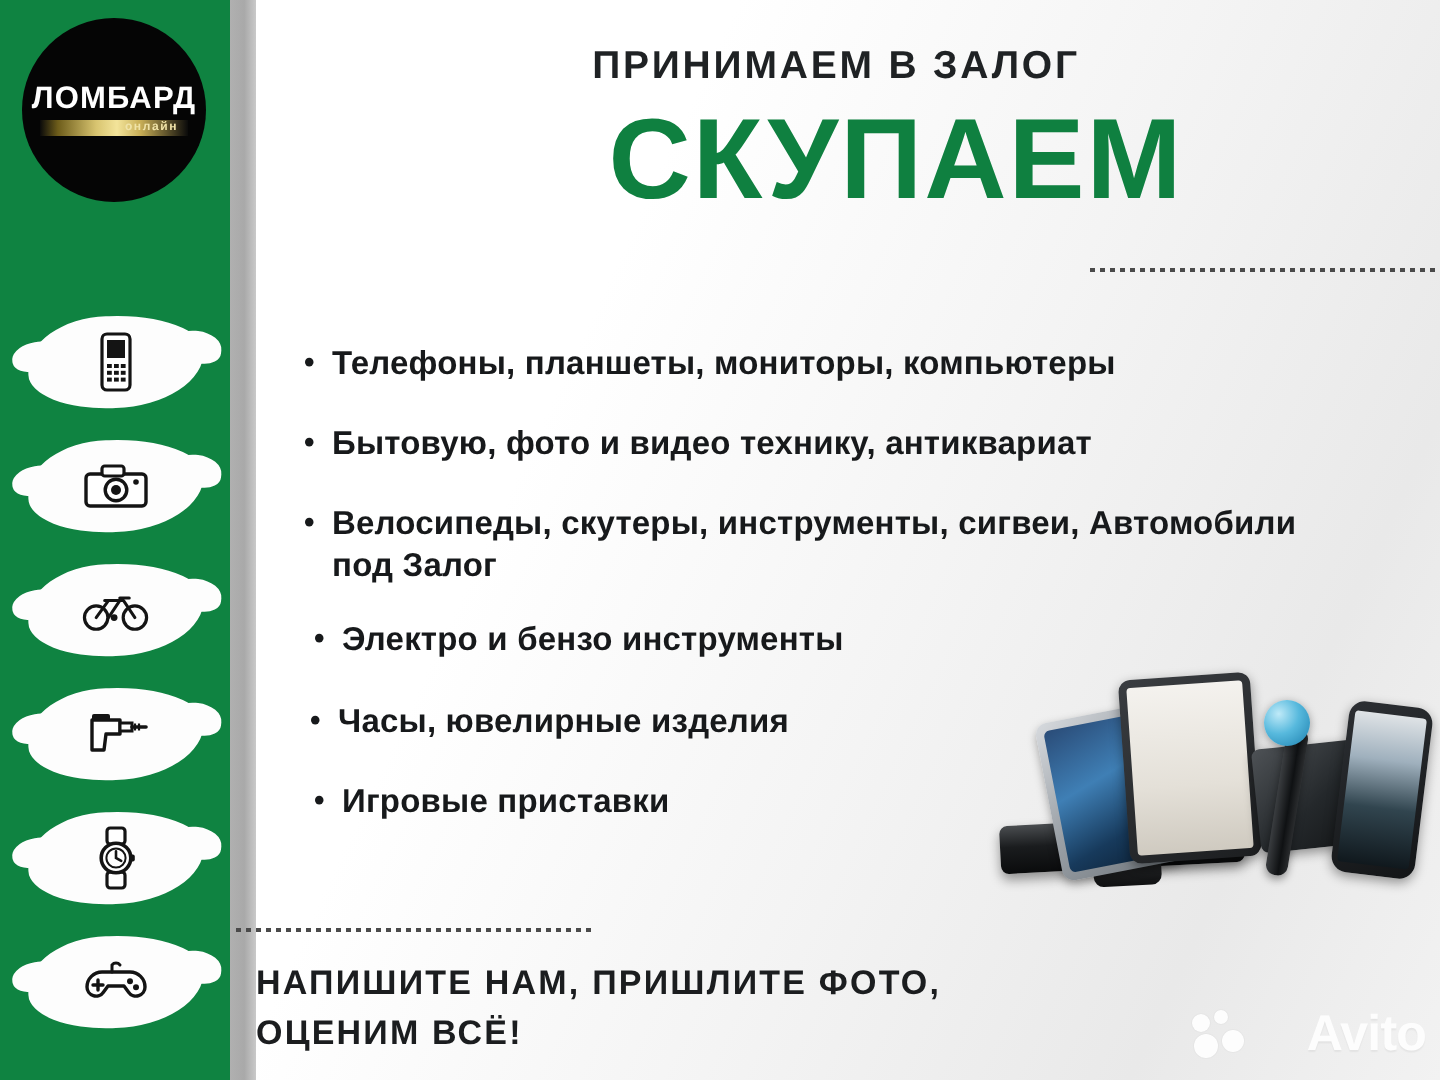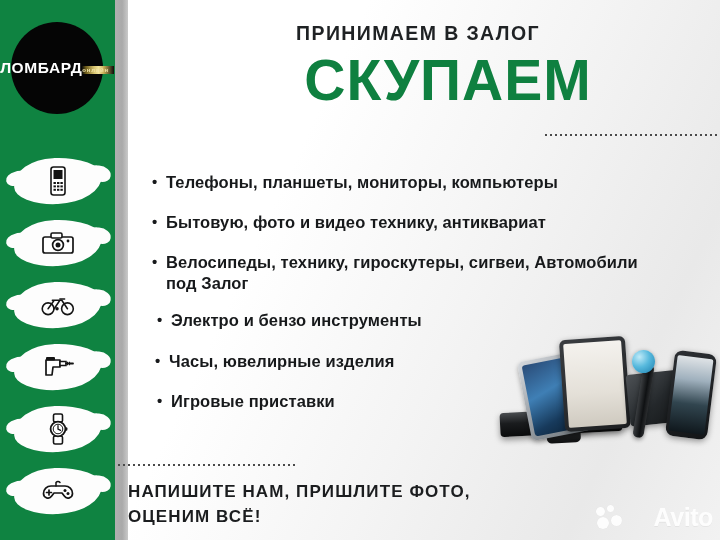--- a/index.html
+++ b/index.html
@@ -9,22 +9,22 @@
   #poster{position:relative;width:720px;height:540px;overflow:hidden;
           background:linear-gradient(115deg,#ffffff 0%,#ffffff 38%,#f4f4f4 62%,#e9e9e9 84%,#f2f2f2 100%);}
 
   
   .green-band{position:absolute;left:0;top:0;width:115px;height:540px;
               background:#0f8341;}
   .gray-strip{position:absolute;left:115px;top:0;width:13px;height:540px;
               background:linear-gradient(to right,#b0b0b0 0%,#a9a9a9 55%,#c9c9c9 100%);}
 
   
-  .logo{position:absolute;left:11px;top:22px;width:92px;height:92px;border-radius:50%;
-        background:#050505;display:flex;flex-direction:row;
+  .logo{position:absolute;left:11px;top:9px;width:92px;height:92px;border-radius:50%;
+        background:#050505;display:flex;flex-direction:column;
         align-items:center;justify-content:center;}
   .logo-main{color:#ffffff;font-weight:bold;font-size:15.5px;letter-spacing:.6px;
              line-height:1;text-align:center;}
   .logo-bar{position:relative;width:74px;height:8px;margin-top:3px;
             background:linear-gradient(to right,#0a0a0a 0%,#6d5c1a 12%,#d8c470 38%,#f3e49a 52%,#c7ad55 68%,#0a0a0a 100%);
             display:flex;align-items:center;justify-content:flex-end;}
   .logo-sub{font-size:6px;color:#f0e3a8;letter-spacing:.8px;padding-right:5px;
             line-height:1;font-weight:bold;}
 
   
@@ -241,21 +241,21 @@
     <div class="bullet b0">
       <span class="dot">•</span>
       <span class="txt">Телефоны, планшеты, мониторы, компьютеры</span>
     </div>
     <div class="bullet b1">
       <span class="dot">•</span>
       <span class="txt">Бытовую, фото и видео технику, антиквариат</span>
     </div>
     <div class="bullet b2">
       <span class="dot">•</span>
-      <span class="txt">Велосипеды, технику, гироскутеры, сигвеи, Автомобили под Залог</span>
+      <span class="txt">Велосипеды, скутеры, инструменты, сигвеи, Автомобили под Залог</span>
     </div>
     <div class="bullet b3">
       <span class="dot">•</span>
       <span class="txt">Электро и бензо инструменты</span>
     </div>
     <div class="bullet b4">
       <span class="dot">•</span>
       <span class="txt">Часы, ювелирные изделия</span>
     </div>
     <div class="bullet b5">

